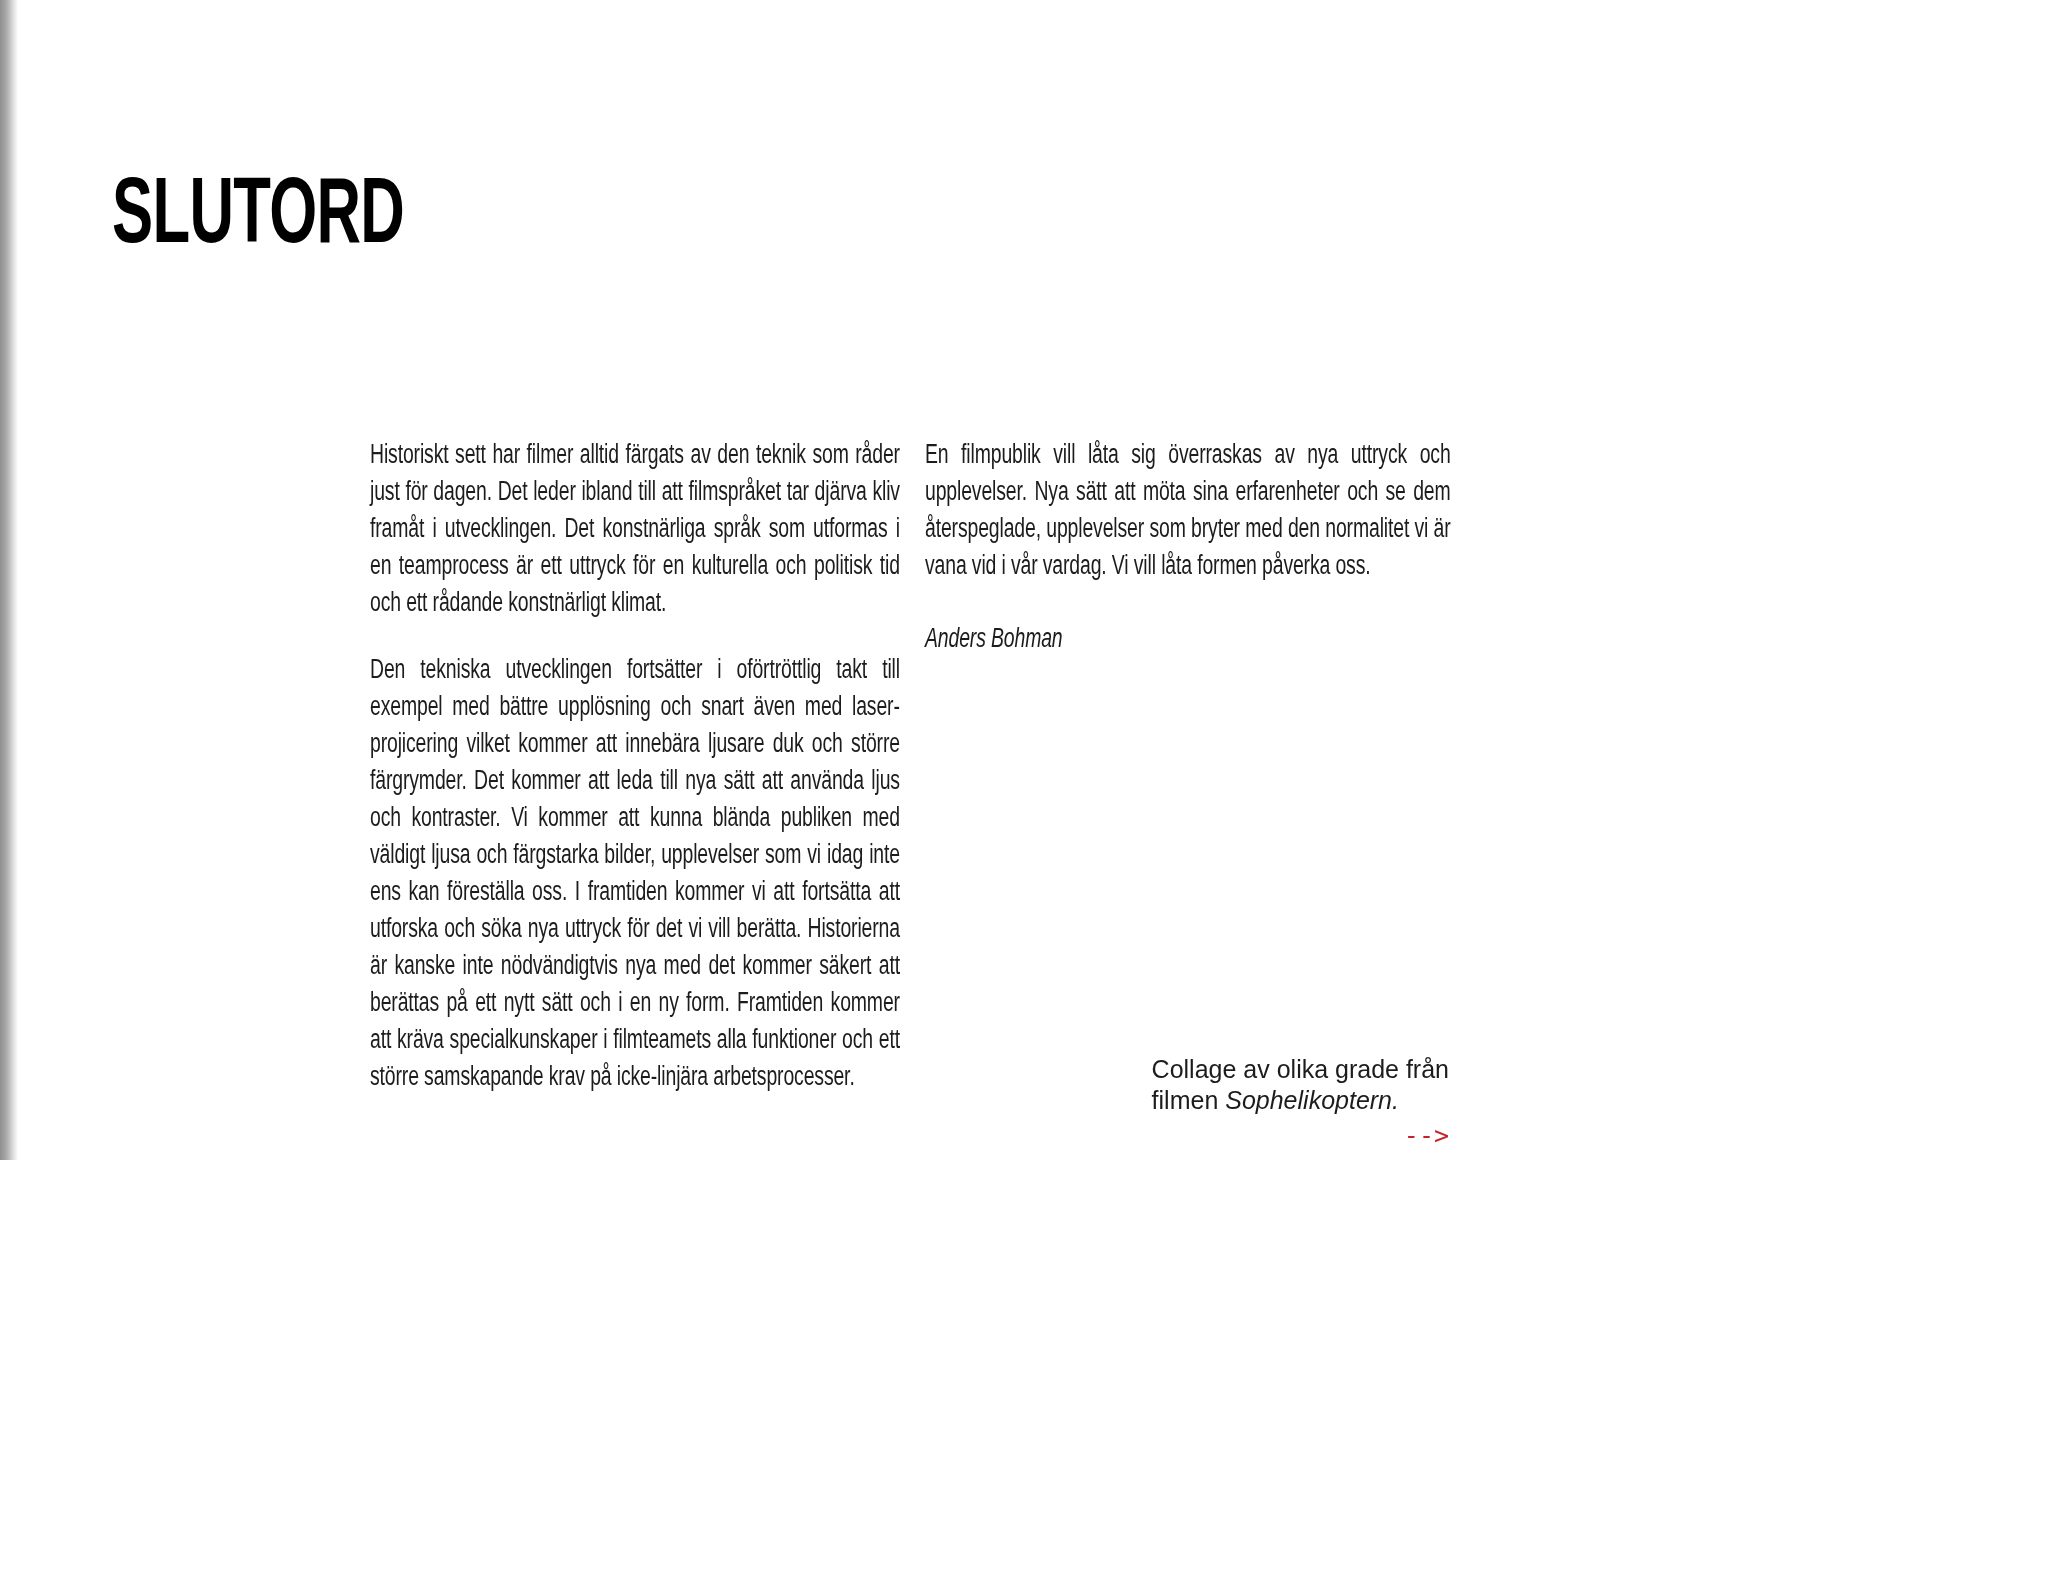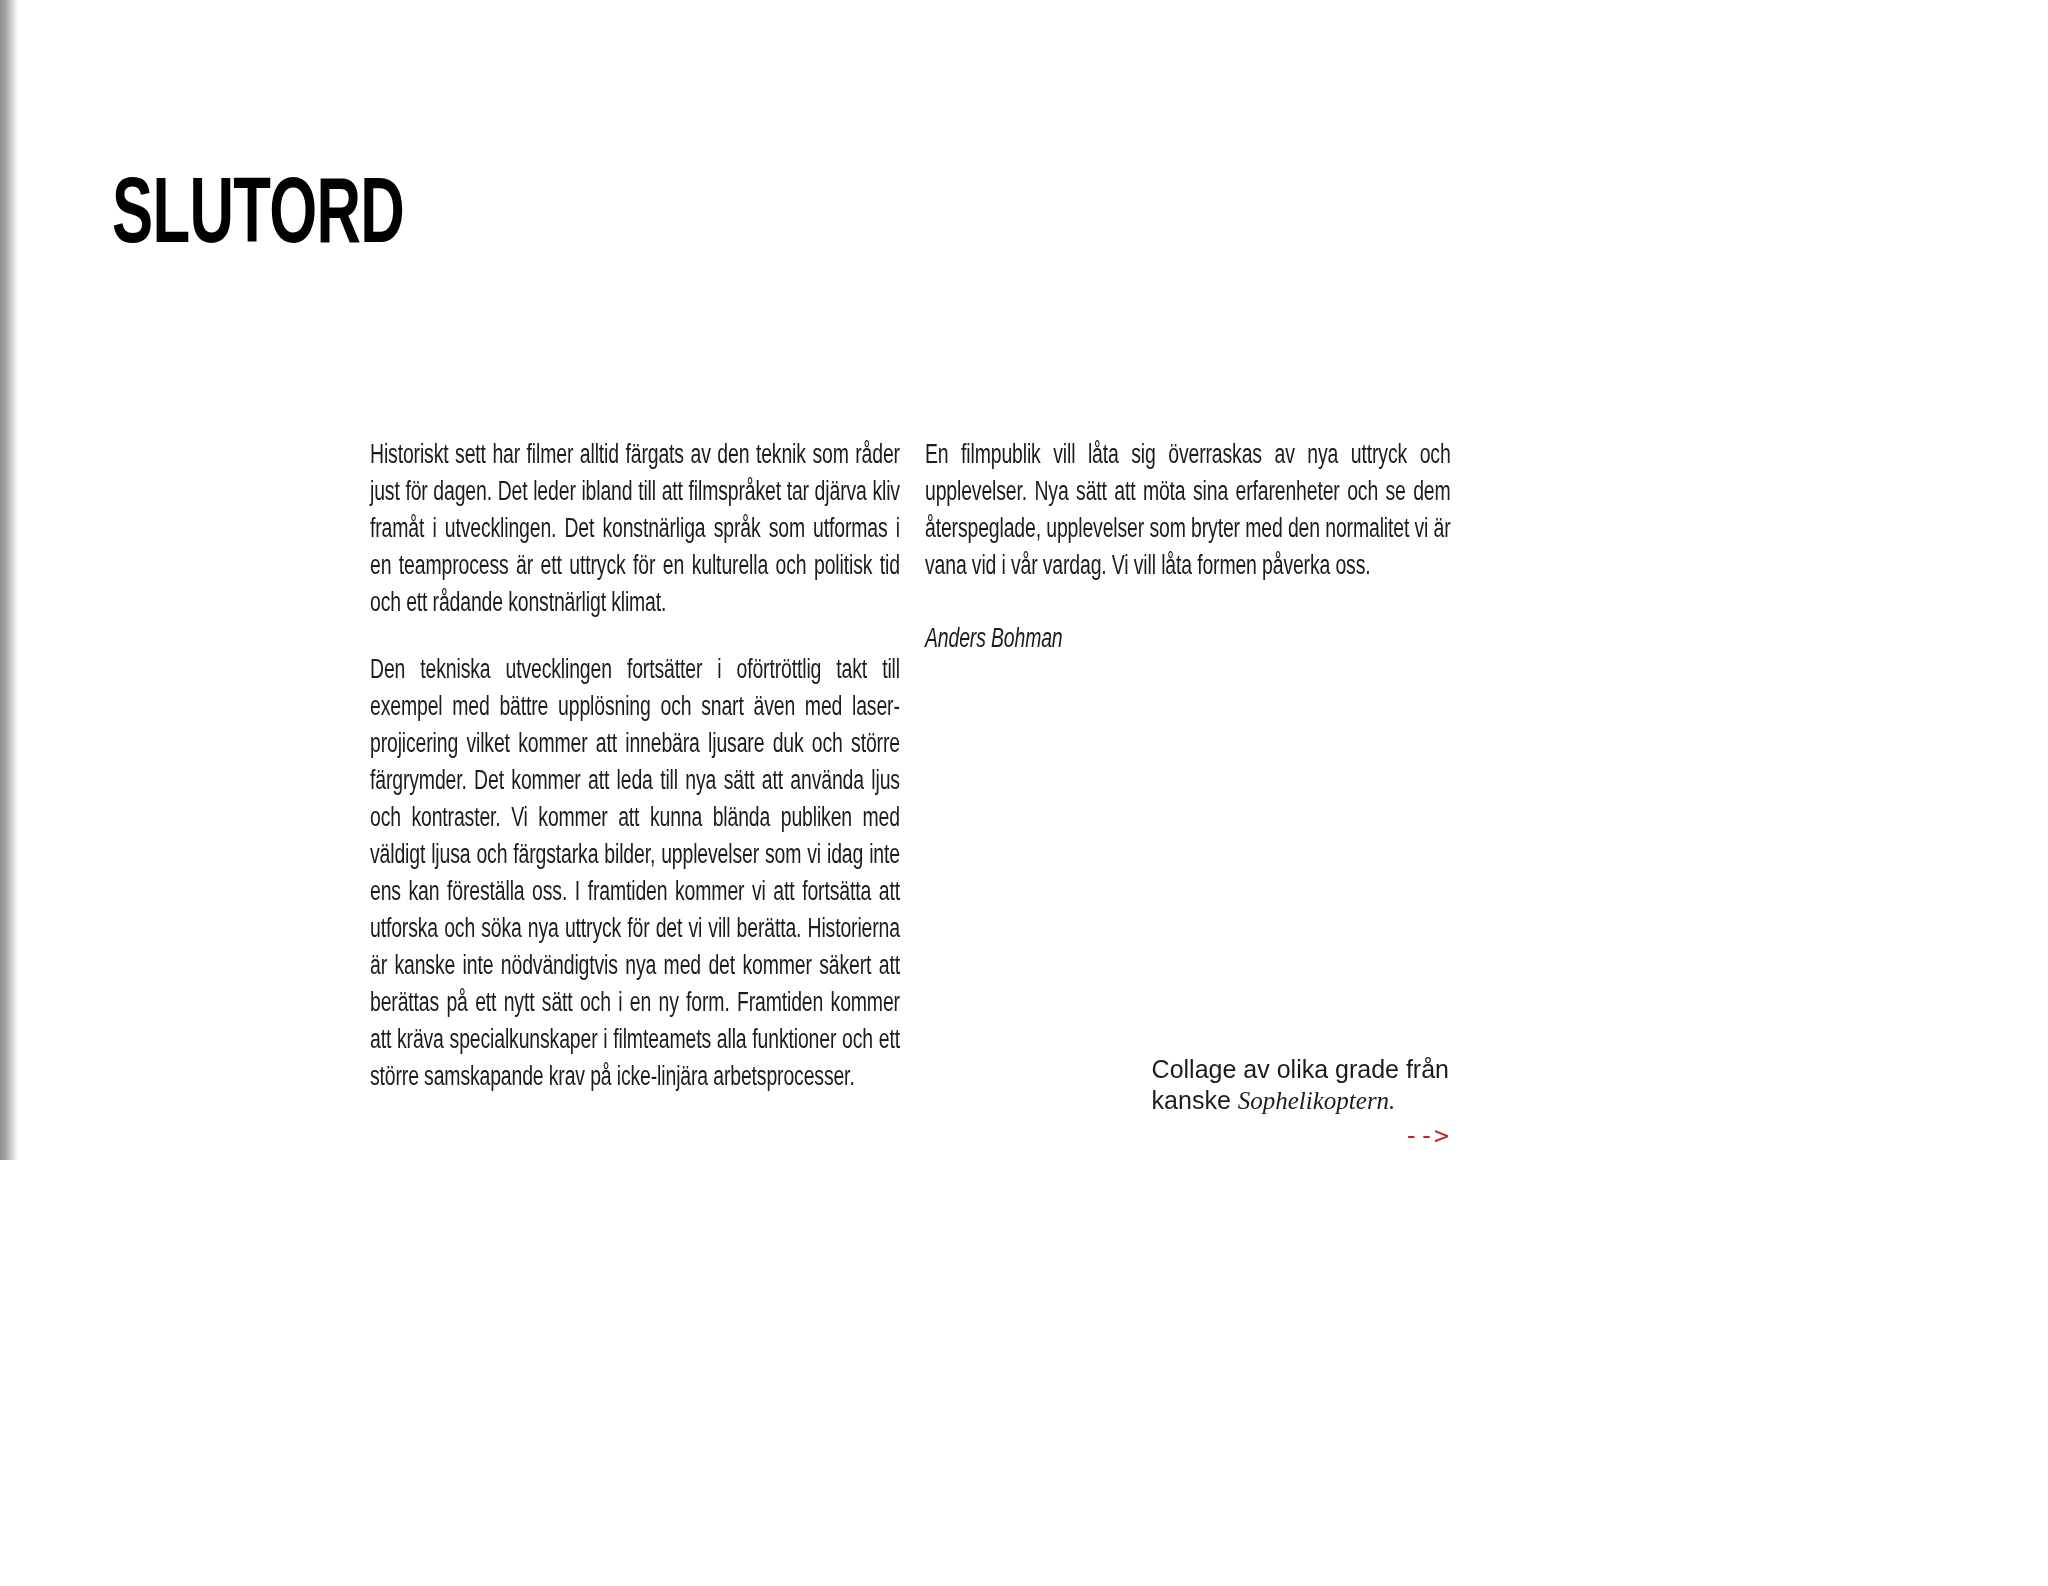--- a/index.html
+++ b/index.html
@@ -54,21 +54,21 @@
   }
   .caption {
     position: absolute;
     right: 599px;
     top: 1054px;
     text-align: left;
     font-size: 25px;
     line-height: 31px;
     color: #1c1c1c;
   }
-  .caption .ital { font-style: italic; font-family: Liberation Serif, serif; }
+  .caption .ital { font-style: italic; }
   .page-arrow {
     position: absolute;
     right: 599px;
     top: 1120px;
     font-family: "DejaVu Sans Mono", monospace;
     font-size: 25px;
     line-height: 31px;
     color: #c4232b;
     text-align: right;
     letter-spacing: 0px;
@@ -88,18 +88,18 @@
     <p>Den tekniska utvecklingen fortsätter i oförtröttlig takt till exempel med bättre upplösning och snart även med laser­projicering vilket kommer att innebära ljusare duk och större färgrymder. Det kommer att leda till nya sätt att använda ljus och kontraster. Vi kommer att kunna blända publiken med väldigt ljusa och färgstarka bilder, upple­velser som vi idag inte ens kan föreställa oss. I framtiden kommer vi att fortsätta att utforska och söka nya uttryck för det vi vill berätta. Historierna är kanske inte nödvän­digtvis nya med det kommer säkert att berättas på ett nytt sätt och i en ny form. Framtiden kommer att kräva specialkunskaper i filmteamets alla funktioner och ett större samskapande krav på icke-linjära arbetsprocesser.</p>
   </div>
 
   <div class="col col-right">
     <p>En filmpublik vill låta sig överraskas av nya uttryck och upplevelser. Nya sätt att möta sina erfarenheter och se dem återspeglade, upplevelser som bryter med den normalitet vi är vana vid i vår vardag. Vi vill låta formen påverka oss.</p>
     <div class="byline">Anders Bohman</div>
   </div>
 
   <div class="caption">
     <div>Collage av olika grade från</div>
-    <div><span>kanske </span><span class="ital">Sophelikoptern.</span></div>
+    <div><span>filmen </span><span class="ital">Sophelikoptern.</span></div>
   </div>
 
   <div class="page-arrow">--&gt;</div>
 
 </div>
 
 </body></html>

